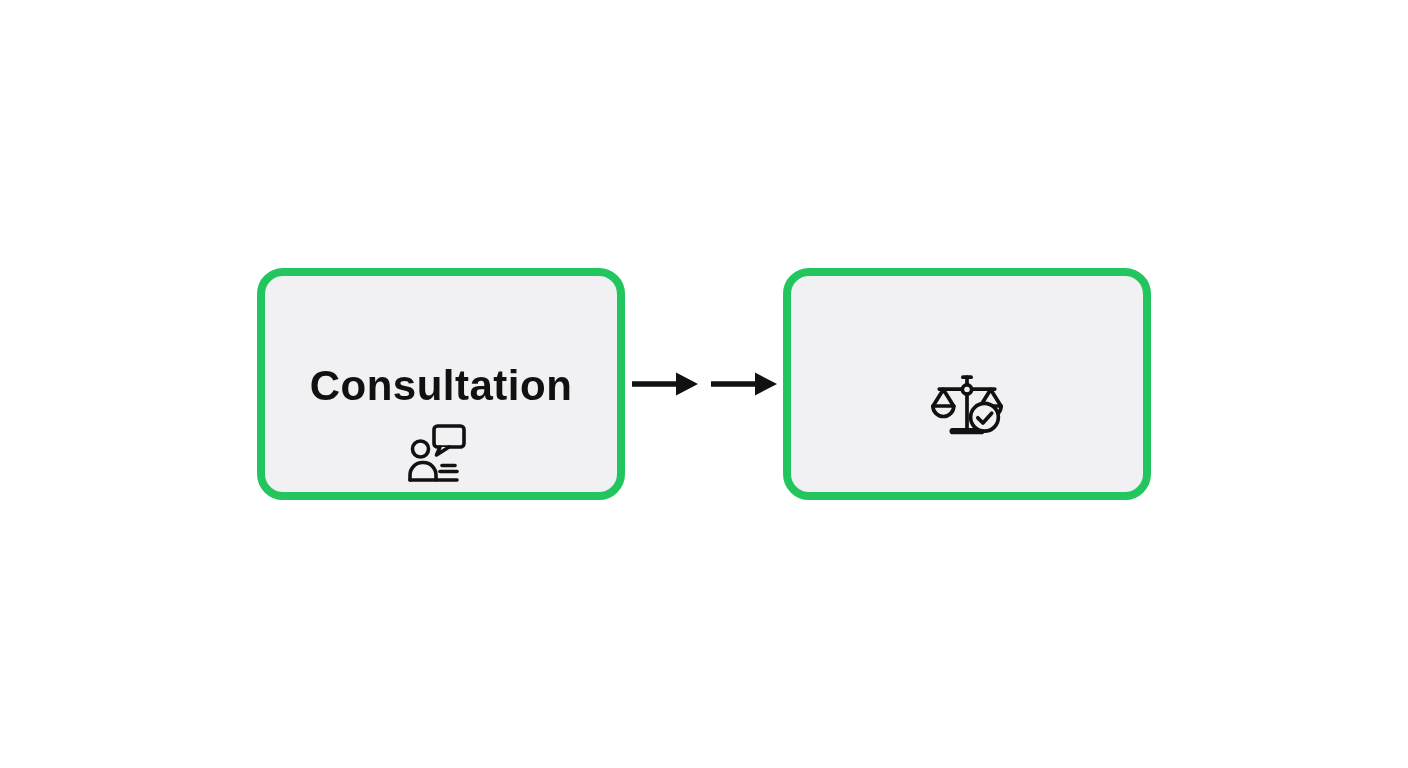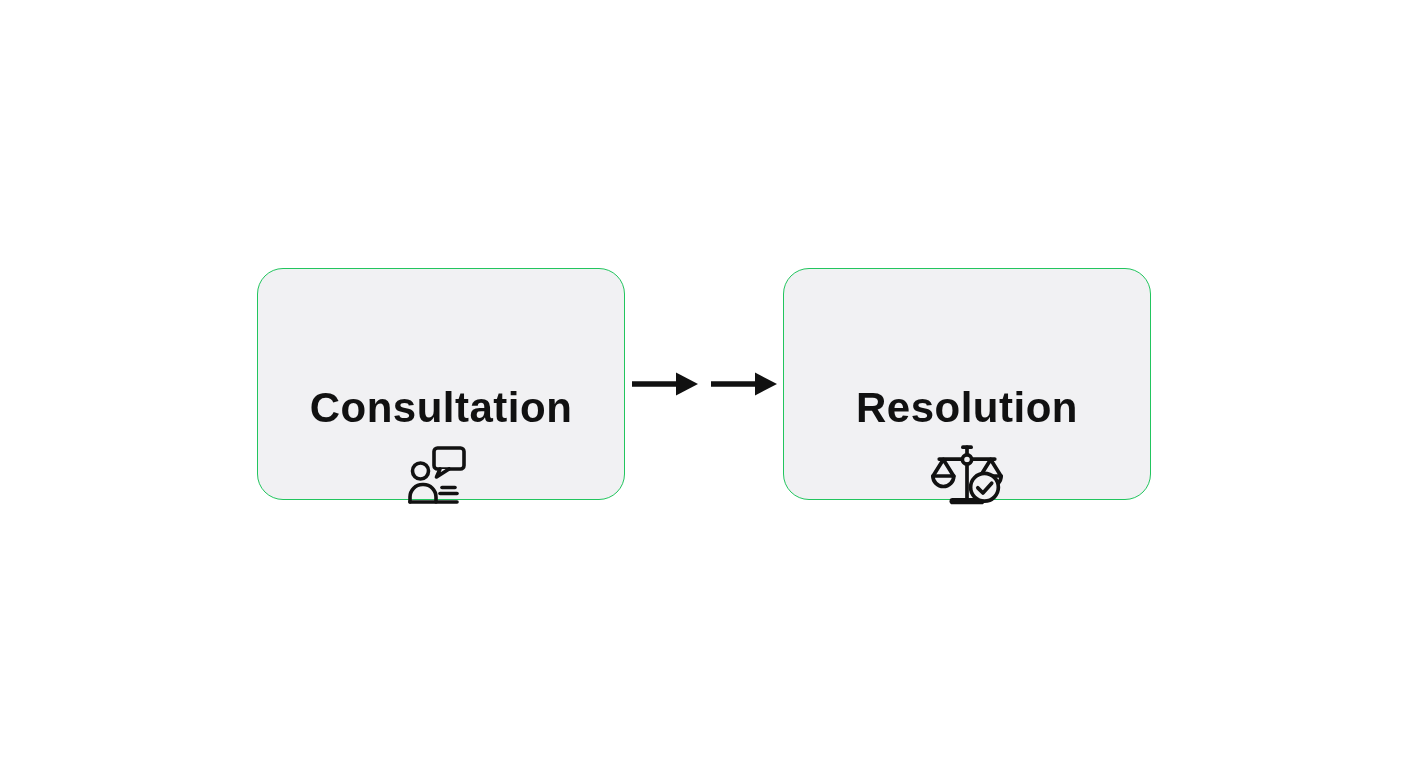--- a/index.html
+++ b/index.html
@@ -9,24 +9,24 @@
   .canvas {
     width: 1408px; height: 768px;
     display: flex; align-items: center; justify-content: center;
     background: #ffffff;
   }
   .flow-row { display: flex; align-items: center; }
 
   .step-box {
     width: 368px; height: 232px;
     background: #f1f1f3;
-    border: 1px solid #22c55e;
+    border: 8px solid #22c55e;
     border-radius: 26px;
     display: flex; flex-direction: column; align-items: center;
-    padding-top: 115px;
+    padding-top: 86px;
   }
   .step-label {
     font-size: 42px; font-weight: bold; color: #111111;
     line-height: 1.15; letter-spacing: 0.5px; text-align: center;
   }
   .step-icon { margin-top: 13px; height: 62px; display: flex; align-items: center; justify-content: center; }
   .step-icon svg { display: block; }
 
   .connector {
     width: 79px; display: flex; align-items: center; justify-content: center;
@@ -63,21 +63,20 @@
 
 
     <div class="connector">
       <svg width="70" height="30" viewBox="0 0 70 30">
         <line x1="2" y1="15" x2="49" y2="15" stroke="#111111" stroke-width="5.5"></line>
         <polygon points="46,3.5 68,15 46,26.5" fill="#111111"></polygon>
       </svg>
     </div>
 
     <div class="step-box">
-      <div class="step-label">Resolution</div>
       <div class="step-icon">
         <svg width="72" height="62" viewBox="0 0 70 60" fill="none" stroke="#111111" stroke-width="3.6" stroke-linecap="round" stroke-linejoin="round">
           <path d="M31 2 H39"></path>
           <path d="M35 2 V9"></path>
           <path d="M8 13.5 H62"></path>
           <circle cx="35" cy="14" r="4.5" fill="#f1f1f3"></circle>
           <path d="M12 14 L2 30 M12 14 L22 30"></path>
           <path d="M1.8 30 a10.2 10.2 0 0 0 20.4 0 Z"></path>
           <path d="M58 14 L48 30 M58 14 L68 30"></path>
           <path d="M47.8 30 a10.2 10.2 0 0 0 20.4 0 Z"></path>

